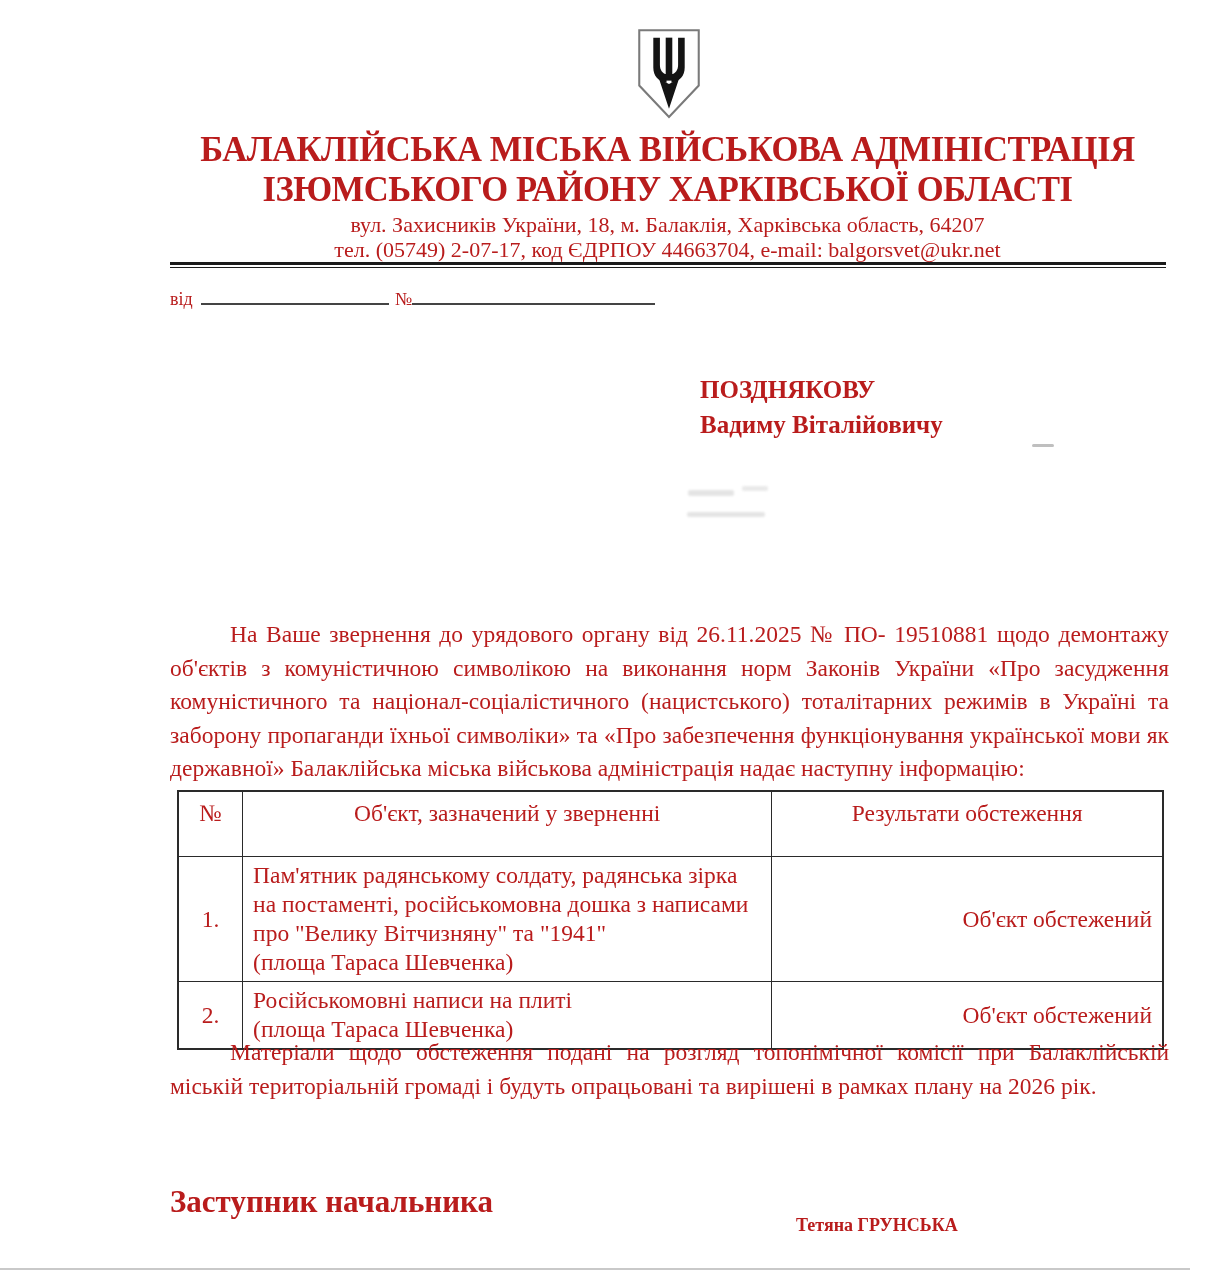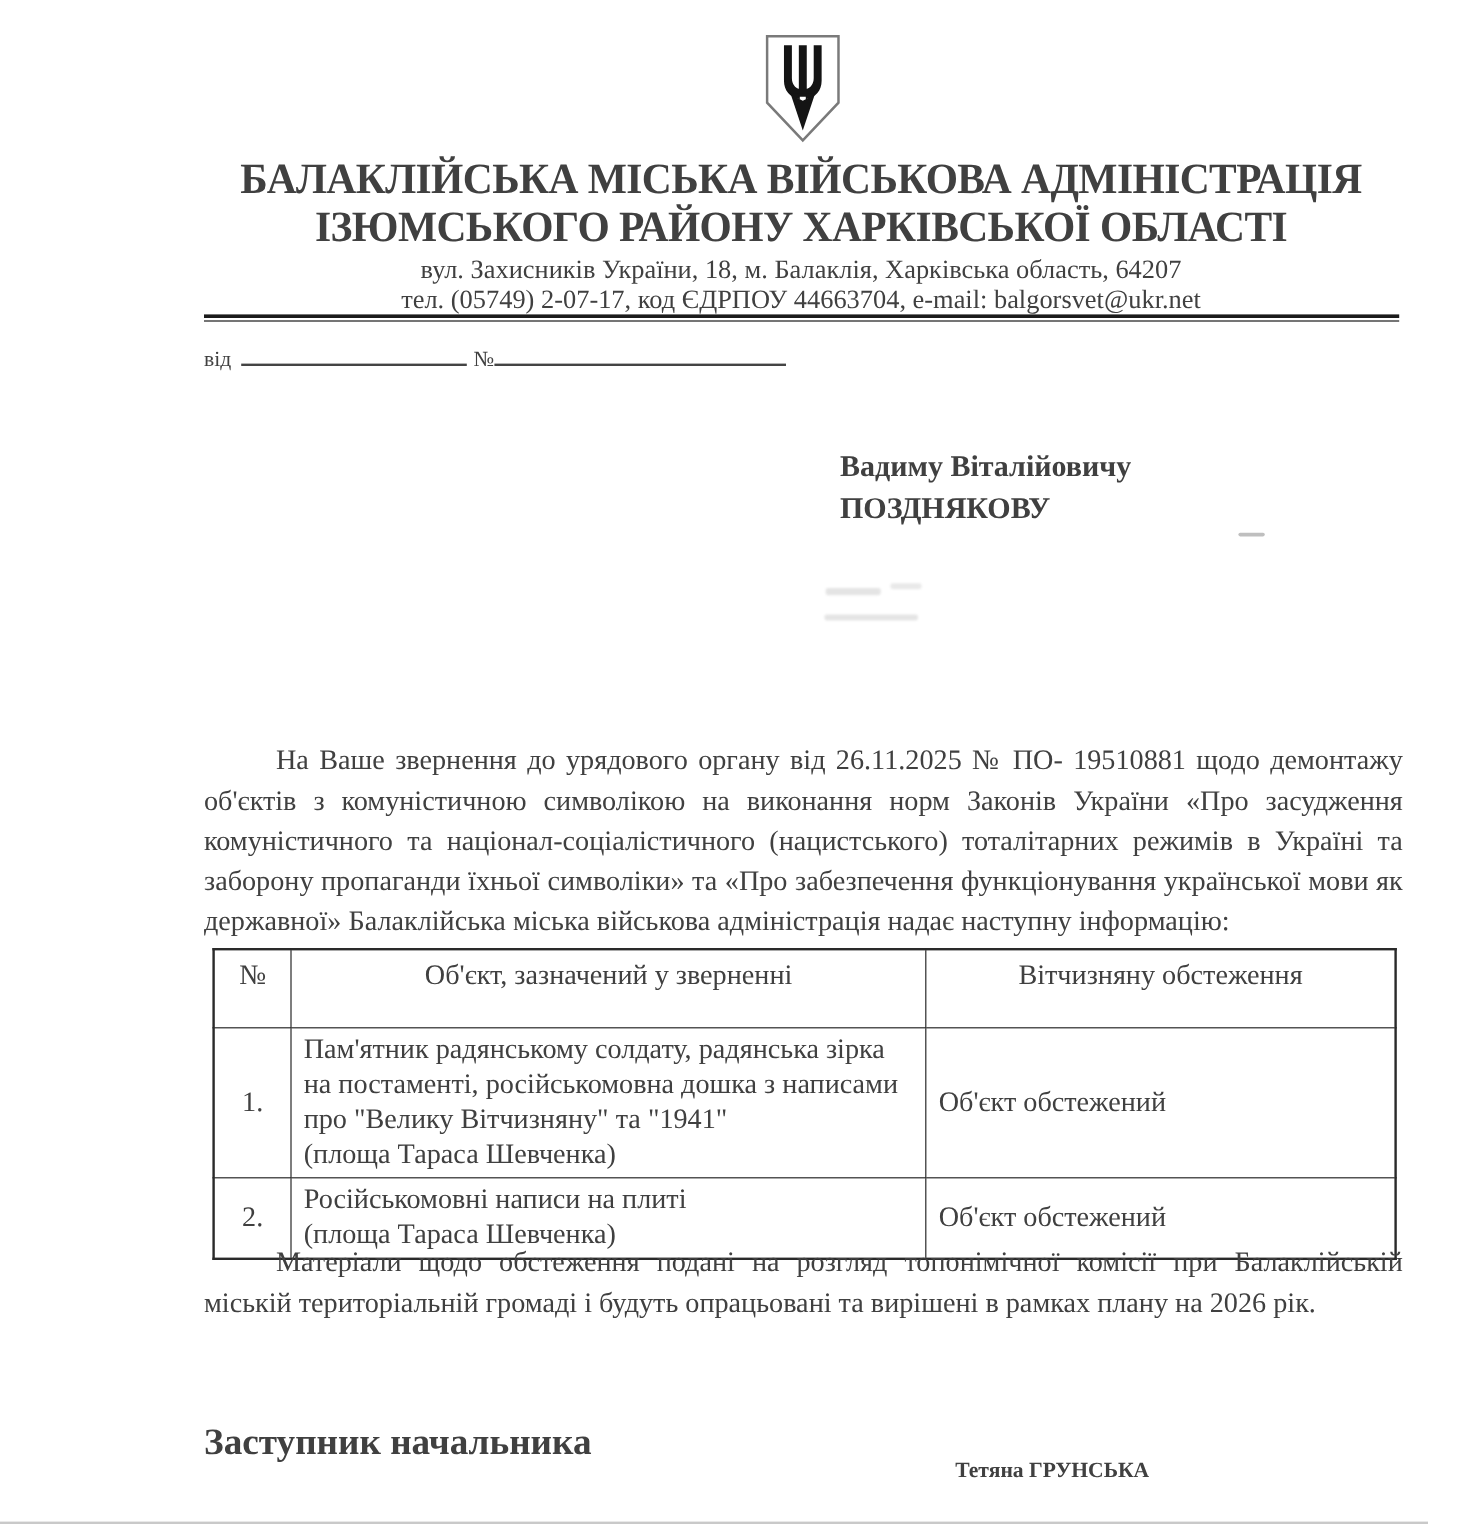--- a/index.html
+++ b/index.html
@@ -2,21 +2,21 @@
 <html lang="uk"><head>
 <meta charset="utf-8">
 <style>
   html,body{margin:0;padding:0;background:#ffffff;}
   .page{
     position:relative;
     width:1220px;height:1273px;
     background:#ffffff;
     overflow:hidden;
     font-family:"Liberation Serif","DejaVu Serif",serif;
-    color:#404040;
+    color:#b91c1c;
   }
   
   .emblem{position:absolute;left:631px;top:16px;width:76px;height:116px;}
   .org-line{
     position:absolute;left:110px;width:1115px;
     text-align:center;font-weight:bold;
     font-size:36px;letter-spacing:-0.5px;white-space:nowrap;
     transform:scaleX(0.96);transform-origin:center;
   }
   .org1{top:128px;}
@@ -73,21 +73,21 @@
     padding:4px 10px;
   }
   .obj-table{border:2px solid #2a2a2a;}
   .col-num{width:44px;text-align:center;}
   .col-obj{width:524px;}
   .col-res{width:381px;}
   .obj-table thead th{height:52px;text-align:center;vertical-align:top;padding-top:8px;}
   .row1 td{height:108px;}
   .row2 td{height:54px;}
   .cell-obj{line-height:29px;padding-left:10px;}
-  .cell-res{padding-left:12px;}
+  .cell-res{padding-left:12px;text-align:right;}
   
   .signature{position:absolute;left:170px;top:1186px;width:996px;height:64px;}
   .sig-left{
     position:absolute;left:0;top:0;
     font-size:31px;font-weight:bold;line-height:31px;
   }
   .sig-name{
     position:absolute;left:626px;top:29px;
     font-size:18px;font-weight:bold;white-space:nowrap;
   }
@@ -119,37 +119,37 @@
   <div class="org-line org2">ІЗЮМСЬКОГО РАЙОНУ ХАРКІВСЬКОЇ ОБЛАСТІ</div>
   <div class="head-small addr">вул. Захисників України, 18, м. Балаклія, Харківська область, 64207</div>
   <div class="head-small contacts">тел. (05749) 2-07-17, код ЄДРПОУ 44663704, e-mail: balgorsvet@ukr.net</div>
   <div class="head-rule"></div>
 
   <div class="refline">
     <span>від</span><span class="blank blank1"></span><span class="num-sign">№</span><span class="blank blank2"></span>
   </div>
 
   <div class="addressee">
+    <div>ПОЗДНЯКОВУ</div>
     <div>Вадиму Віталійовичу</div>
-    <div>ПОЗДНЯКОВУ</div>
   </div>
 
   <div class="smudge smudge-dash"></div>
   <div class="smudge smudge-a"></div>
   <div class="smudge smudge-b"></div>
   <div class="smudge smudge-c"></div>
 
   <p class="para p1">На Ваше звернення до урядового органу від 26.11.2025 № ПО- 19510881 щодо демонтажу об'єктів з комуністичною символікою на виконання норм Законів України «Про засудження комуністичного та націонал-соціалістичного (нацистського) тоталітарних режимів в Україні та заборону пропаганди їхньої символіки» та «Про забезпечення функціонування української мови як державної» Балаклійська міська військова адміністрація надає наступну інформацію:</p>
 
   <table class="obj-table">
     <thead>
       <tr>
         <th class="col-num">№</th>
         <th class="col-obj">Об'єкт, зазначений у зверненні</th>
-        <th class="col-res">Вітчизняну обстеження</th>
+        <th class="col-res">Результати обстеження</th>
       </tr>
     </thead>
     <tbody>
       <tr class="row1">
         <td class="col-num">1.</td>
         <td class="col-obj cell-obj">
           <span>Пам'ятник радянському солдату, радянська зірка на постаменті, російськомовна дошка з написами про "Велику Вітчизняну" та "1941"</span><br>
           <span>(площа Тараса Шевченка)</span>
         </td>
         <td class="col-res cell-res">Об'єкт обстежений</td>

